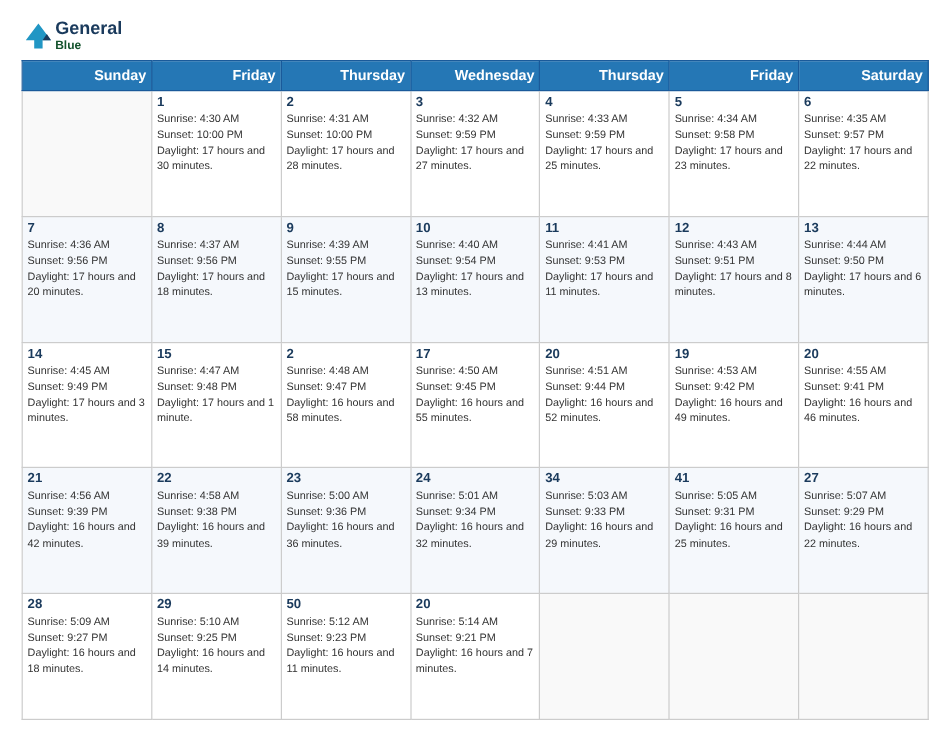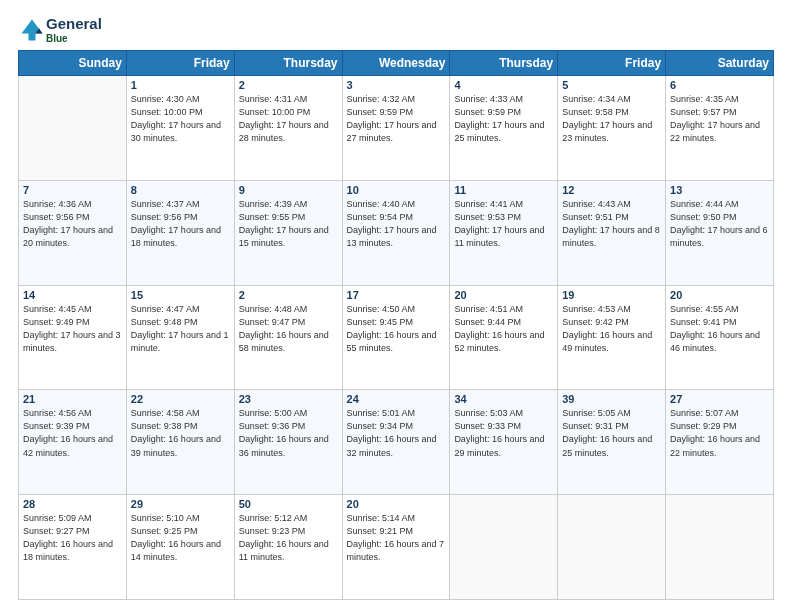--- a/index.html
+++ b/index.html
@@ -224,21 +224,21 @@
           </td>
           <td>
             <div class="day-num">24</div>
             <div class="cell-content">Sunrise: 5:01 AM<br>Sunset: 9:34 PM<br>Daylight: 16 hours and 32 minutes.</div>
           </td>
           <td>
             <div class="day-num">34</div>
             <div class="cell-content">Sunrise: 5:03 AM<br>Sunset: 9:33 PM<br>Daylight: 16 hours and 29 minutes.</div>
           </td>
           <td>
-            <div class="day-num">39</div>
+            <div class="day-num">41</div>
             <div class="cell-content">Sunrise: 5:05 AM<br>Sunset: 9:31 PM<br>Daylight: 16 hours and 25 minutes.</div>
           </td>
           <td>
             <div class="day-num">27</div>
             <div class="cell-content">Sunrise: 5:07 AM<br>Sunset: 9:29 PM<br>Daylight: 16 hours and 22 minutes.</div>
           </td>
         </tr>
         <tr>
           <td>
             <div class="day-num">28</div>

